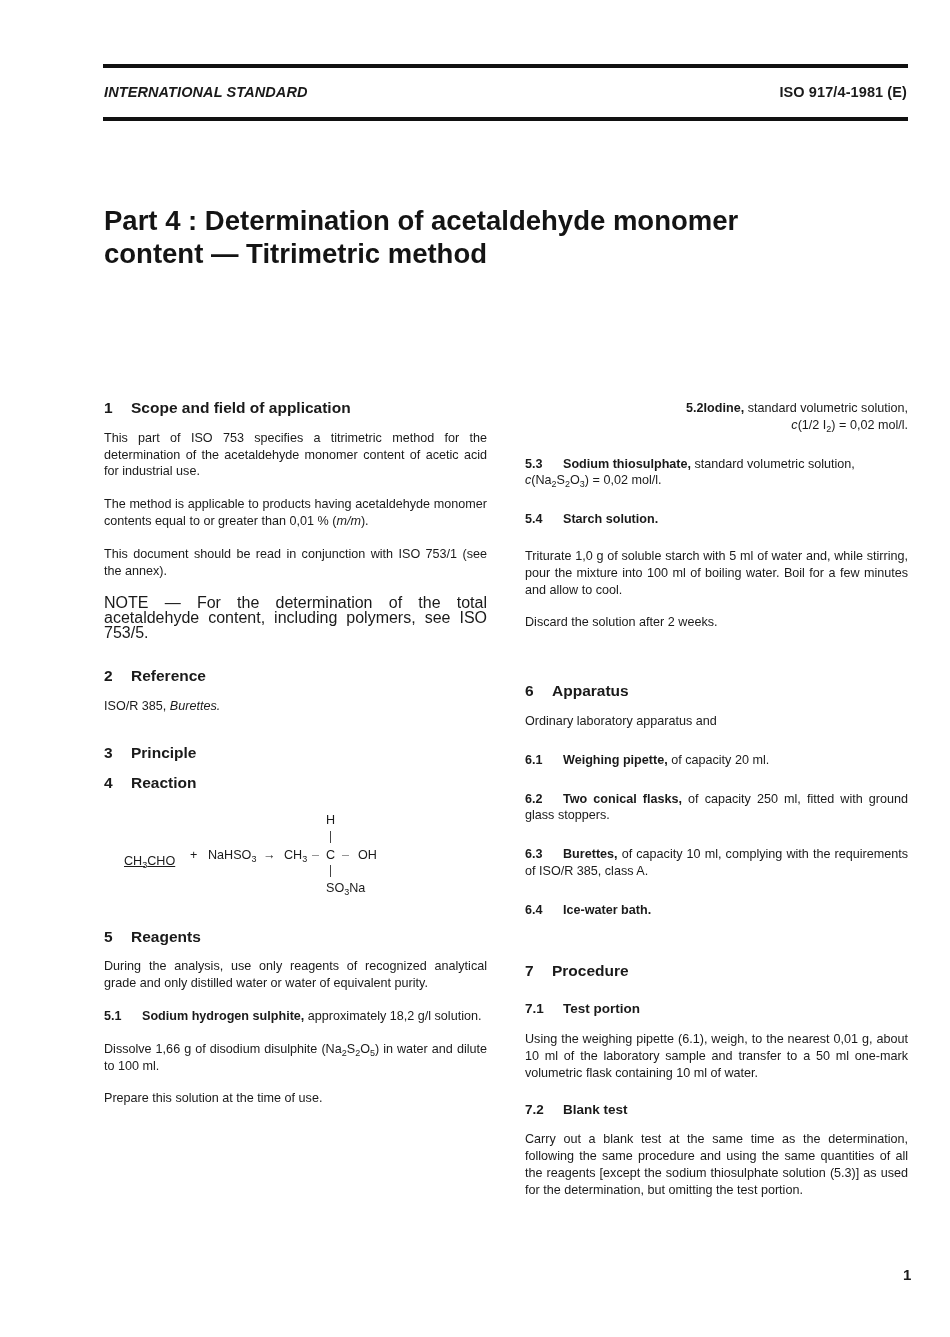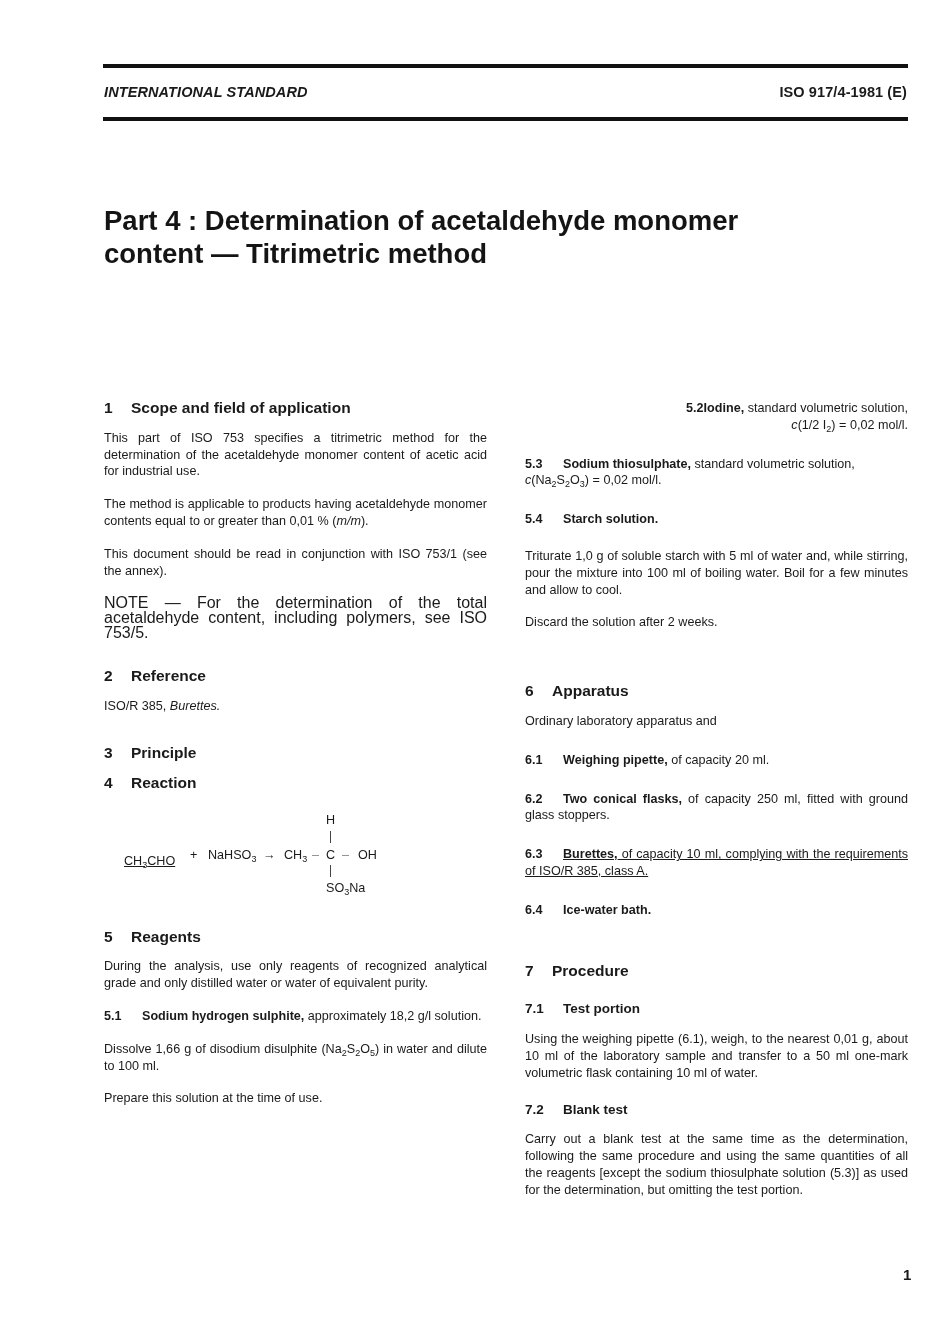--- a/index.html
+++ b/index.html
@@ -96,21 +96,21 @@
   <p style="margin-top:22px; margin-bottom:20px;"><span class="num-inline">5.4</span><span class="bold">Starch solution.</span></p>
   <p>Triturate 1,0 g of soluble starch with 5 ml of water and, while stirring, pour the mixture into 100 ml of boiling water. Boil for a few minutes and allow to cool.</p>
   <p style="margin-bottom:52px;">Discard the solution after 2 weeks.</p>
 
   <div class="h1">
     <span class="num">6</span><span>Apparatus</span>
   </div>
   <p style="margin-bottom:22px;">Ordinary laboratory apparatus and</p>
   <p style="margin-bottom:22px;"><span class="num-inline">6.1</span><span class="bold">Weighing pipette,</span><span> of capacity 20 ml.</span></p>
   <p style="margin-bottom:22px;"><span class="num-inline">6.2</span><span class="bold">Two conical flasks,</span><span> of capacity 250 ml, fitted with ground glass stoppers.</span></p>
-  <p style="margin-bottom:22px;text-decoration:underline;"><span class="num-inline">6.3</span><span class="bold">Burettes,</span><span> of capacity 10 ml, complying with the requirements of ISO/R 385, class A.</span></p>
+  <p style="margin-bottom:22px;"><span class="num-inline">6.3</span><span class="bold">Burettes,</span><span> of capacity 10 ml, complying with the requirements of ISO/R 385, class A.</span></p>
   <p style="margin-bottom:44px;"><span class="num-inline">6.4</span><span class="bold">Ice-water bath.</span><span></span></p>
 
   <div class="h1" style="margin-bottom:22px;">
     <span class="num">7</span><span>Procedure</span>
   </div>
   <div class="h2">
     <span class="num">7.1</span><span>Test portion</span>
   </div>
   <p style="margin-bottom:20px;">Using the weighing pipette (6.1), weigh, to the nearest 0,01 g, about 10 ml of the laboratory sample and transfer to a 50 ml one-mark volumetric flask containing 10 ml of water.</p>
   <div class="h2">

